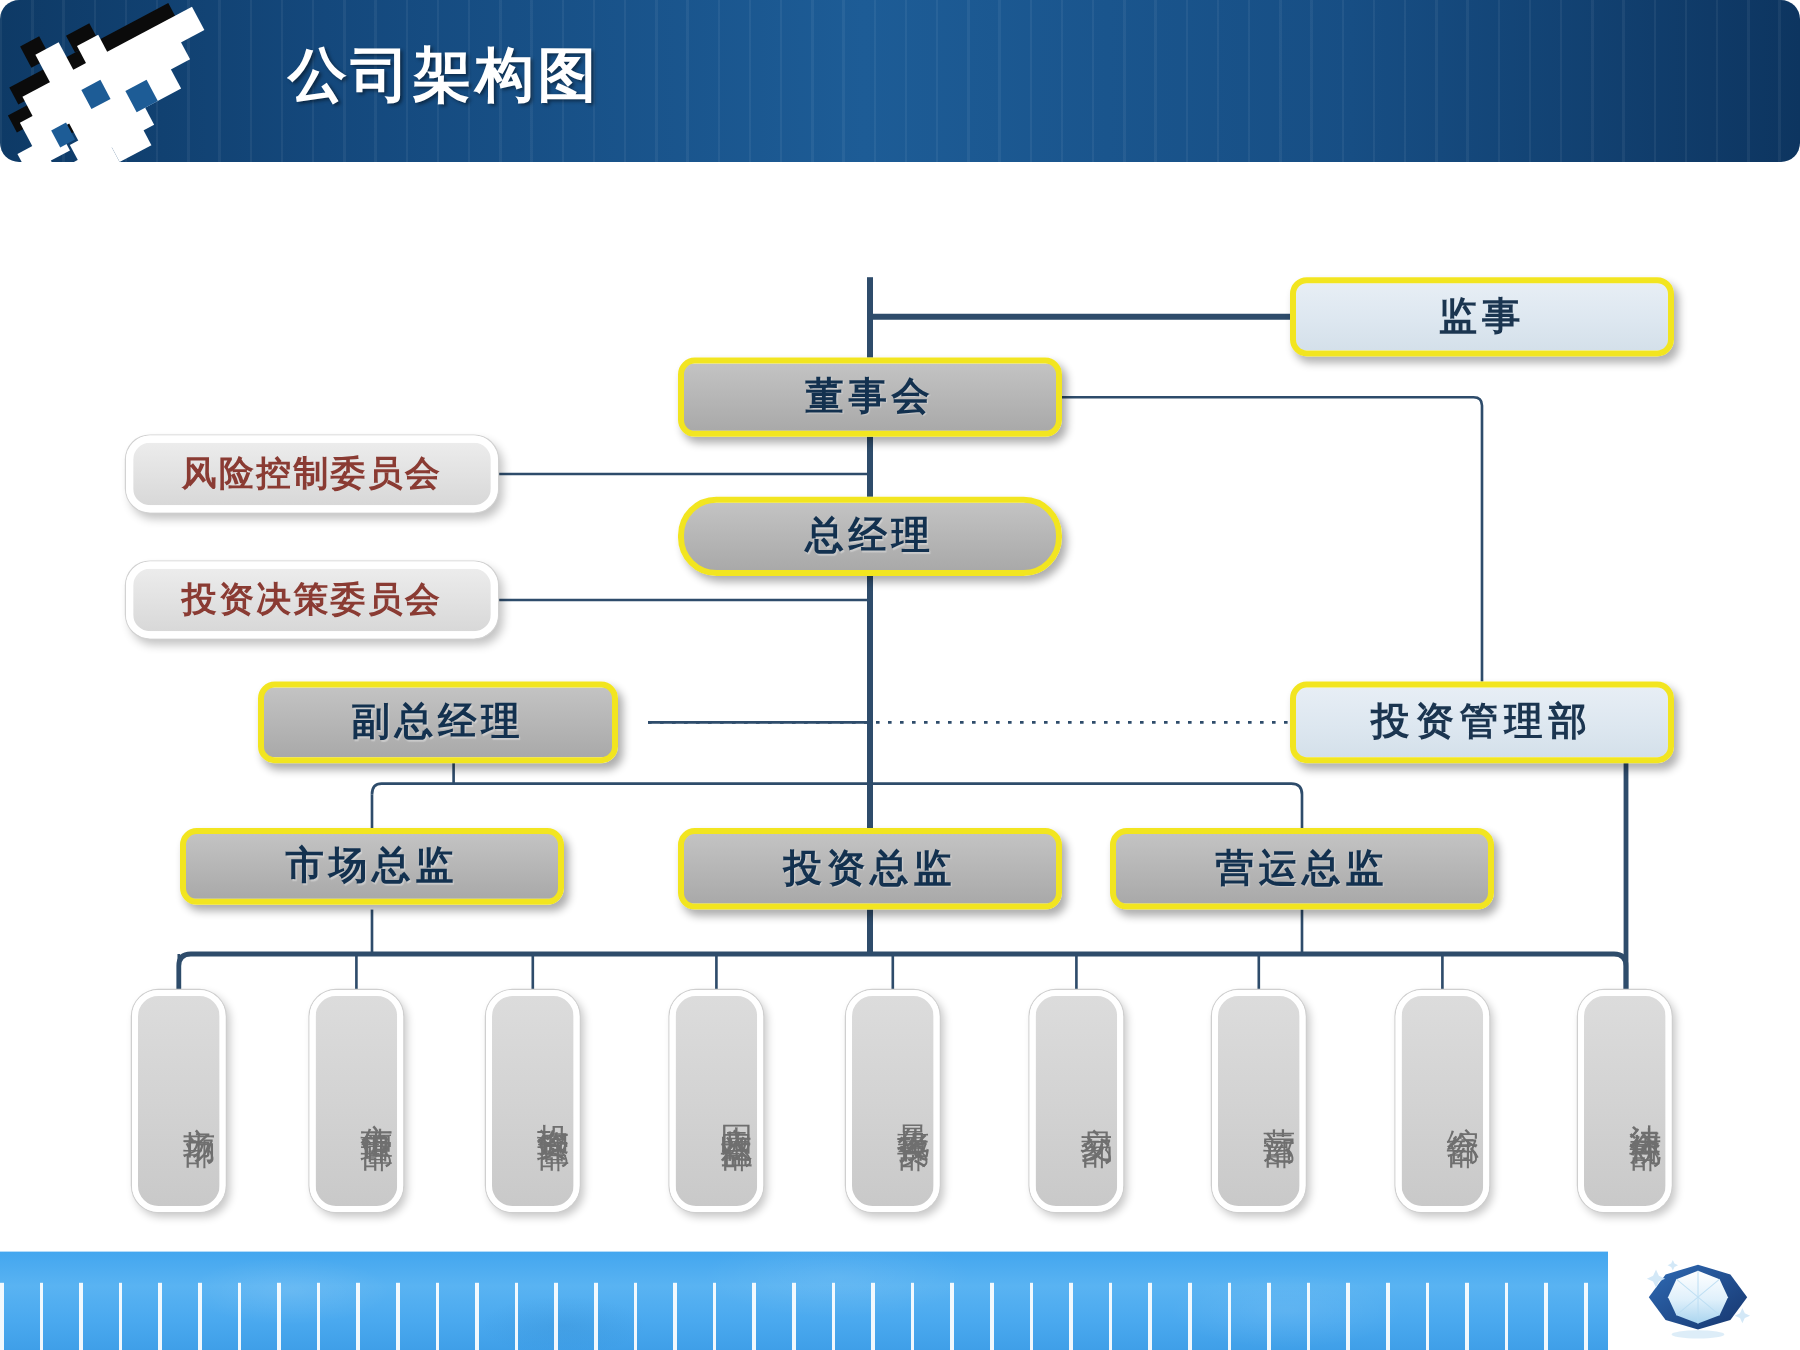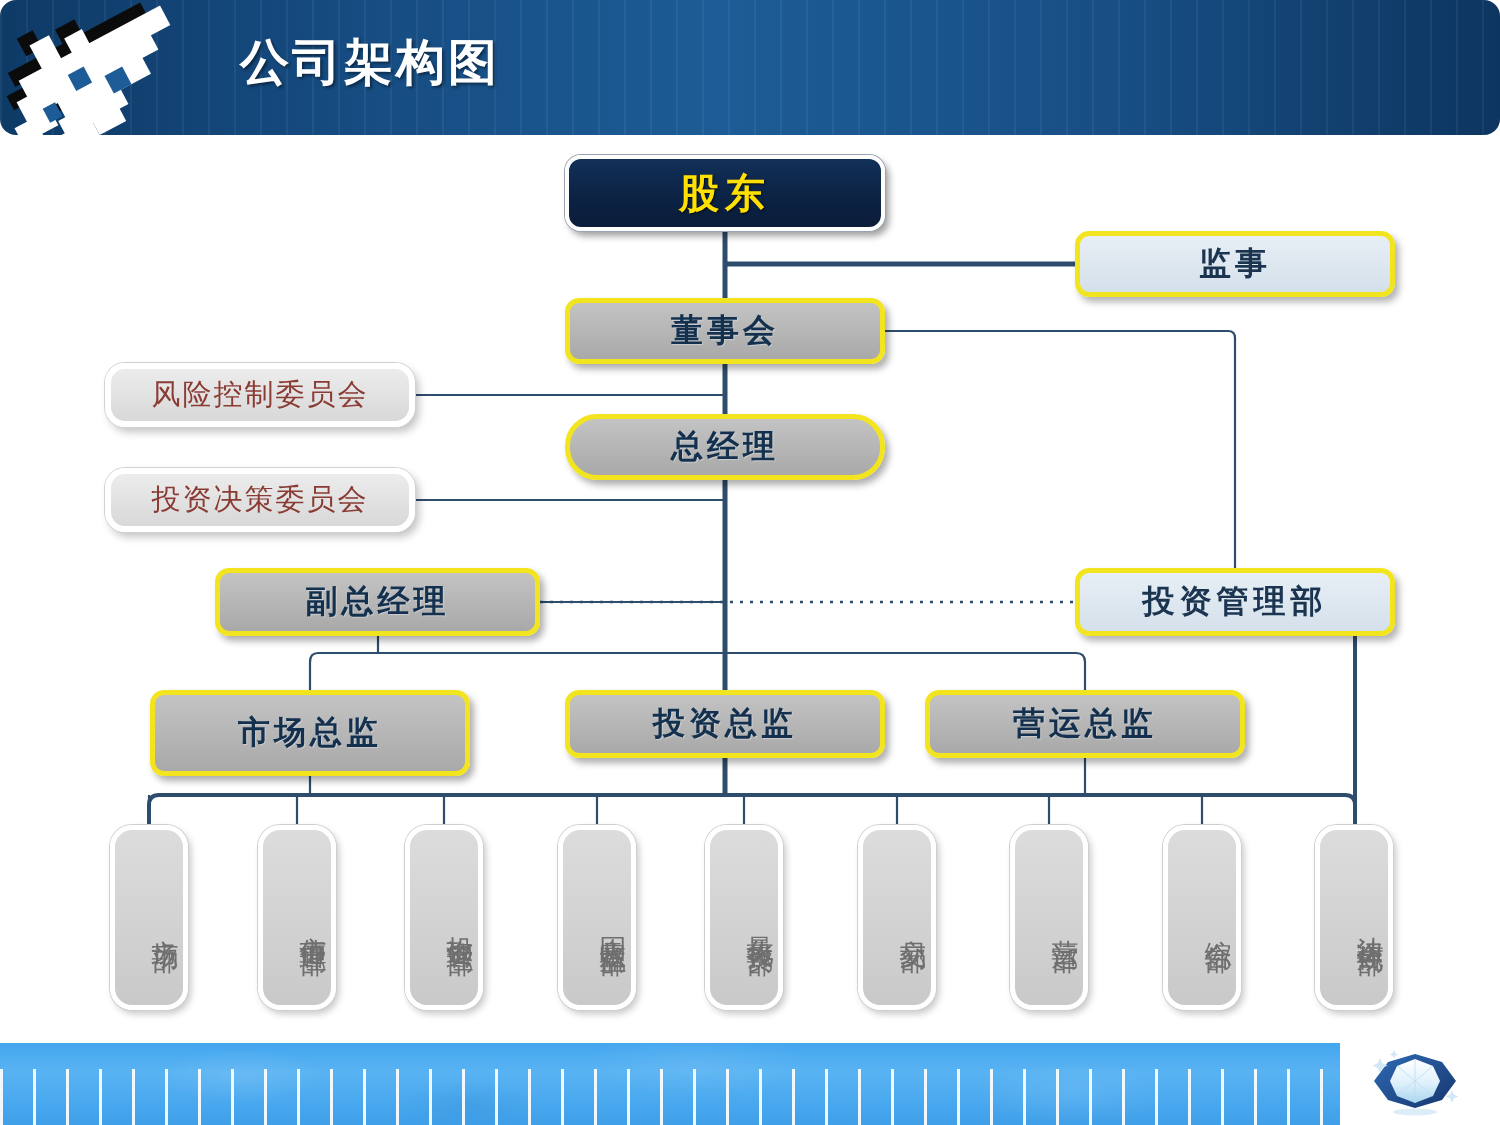--- a/index.html
+++ b/index.html
@@ -86,21 +86,21 @@
     font-weight:bold;
     box-shadow:4px 5px 7px rgba(0,0,0,0.30);
   }
 
   
   .node.committee {
     background:linear-gradient(to bottom,#ececec 0%,#e2e2e2 50%,#d8d8d8 100%);
     border:6px solid #ffffff;
     border-radius:20px;
     color:#8a3b33;
-    font-weight:normal;
+    font-weight:bold;
     font-size:29px; letter-spacing:2px;
     box-shadow:0 0 0 1px #d2d2d2, 4px 5px 8px rgba(0,0,0,0.24);
     justify-content:center;
   }
 
   
   .node.dept {
     background:linear-gradient(to bottom,#dcdcdc 0%,#d3d3d3 50%,#c9c9c9 100%);
     border:5px solid #ffffff;
     border-radius:22px;
@@ -217,23 +217,20 @@
       <path d="M597 660 L597 690" stroke-width="2.2"></path>
       <path d="M744 660 L744 690" stroke-width="2.2"></path>
       <path d="M897 660 L897 690" stroke-width="2.2"></path>
       <path d="M1049 660 L1049 690" stroke-width="2.2"></path>
       <path d="M1202 660 L1202 690" stroke-width="2.2"></path>
 
       <path d="M1355 501 L1355 690" stroke-width="4"></path>
     </g>
   </svg>
 
-  <div class="node root" style="left:565px; top:20px; width:320px; height:76px;">
-    <span>股东</span>
-  </div>
 
   <div class="node blue" style="left:1075px; top:96px; width:320px; height:66px; font-size:32px; letter-spacing:4px;">
     <span>监事</span>
   </div>
 
   <div class="node gray" style="left:565px; top:163px; width:320px; height:66px; font-size:32px; letter-spacing:4px;">
     <span>董事会</span>
   </div>
 
   <div class="node committee" style="left:105px; top:228px; width:310px; height:64px;">
@@ -241,29 +238,29 @@
   </div>
 
   <div class="node gray" style="left:565px; top:279px; width:320px; height:66px; font-size:32px; letter-spacing:4px;border-radius:32px;">
     <span>总经理</span>
   </div>
 
   <div class="node committee" style="left:105px; top:333px; width:310px; height:64px;">
     <span>投资决策委员会</span>
   </div>
 
-  <div class="node gray" style="left:215px; top:433px; width:325px; height:68px; font-size:32px; letter-spacing:4px;">
+  <div class="node gray" style="left:215px; top:433px; width:300px; height:68px; font-size:32px; letter-spacing:4px;">
     <span>副总经理</span>
   </div>
 
   <div class="node blue" style="left:1075px; top:433px; width:320px; height:68px; font-size:32px; letter-spacing:5px;">
     <span>投资管理部</span>
   </div>
 
-  <div class="node gray" style="left:150px; top:555px; width:320px; height:86px; font-size:32px; letter-spacing:4px;">
+  <div class="node gray" style="left:150px; top:555px; width:320px; height:64px; font-size:32px; letter-spacing:4px;">
     <span>市场总监</span>
   </div>
 
   <div class="node gray" style="left:565px; top:555px; width:320px; height:68px; font-size:32px; letter-spacing:4px;">
     <span>投资总监</span>
   </div>
 
   <div class="node gray" style="left:925px; top:555px; width:320px; height:68px; font-size:32px; letter-spacing:4px;">
     <span>营运总监</span>
   </div>

